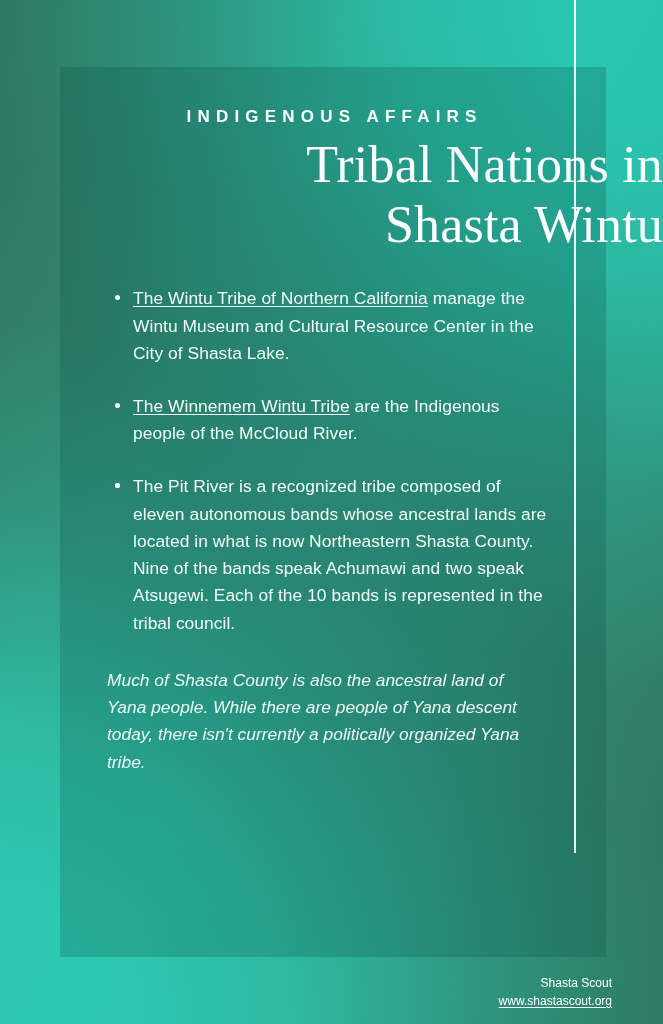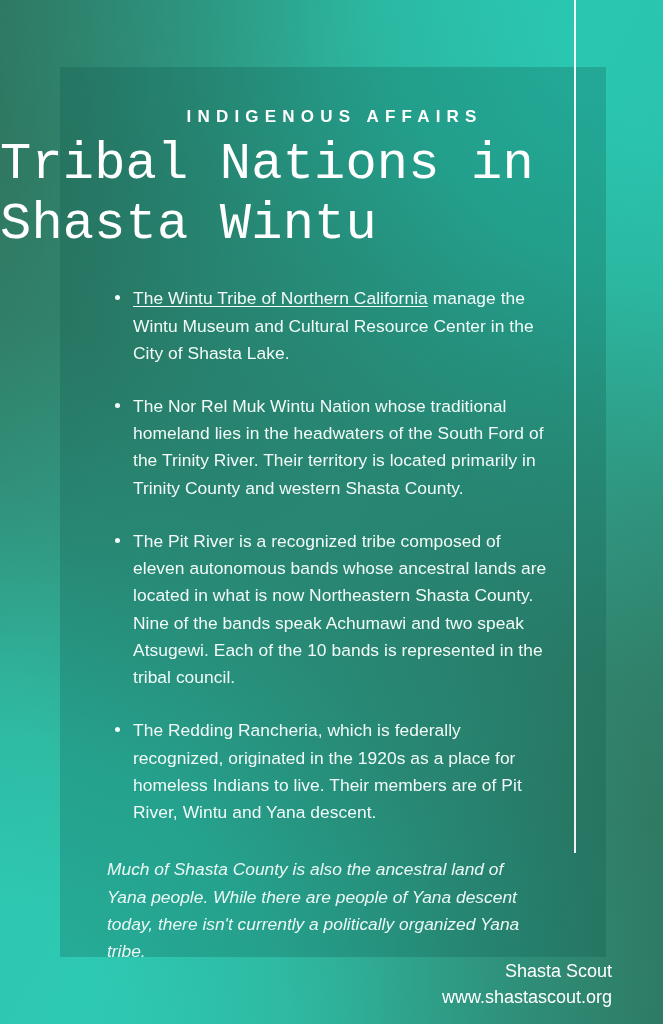--- a/index.html
+++ b/index.html
@@ -95,23 +95,23 @@
     color: #ffffff;
     font-size: 17px;
     font-weight: 700;
     letter-spacing: 6.2px;
     text-indent: 6.2px;
     line-height: 1.1;
   }
 
   .title {
     margin: 8px 0 8px 0;
-    text-align: left;
+    text-align: right;
     color: #ffffff;
-    font-family: Liberation Mono, monospace;
+    font-family: Liberation Serif, serif;
     font-weight: 400;
     font-size: 52px;
     line-height: 1.16;
     letter-spacing: 0.2px;
   }
 
   ul.bullets {
     list-style: none;
     margin: 30px 0 0 0;
     padding: 0;
@@ -156,26 +156,27 @@
   .footer {
     position: absolute;
     left: 0;
     right: 0;
     bottom: 14px;
     text-align: right;
     padding-right: 67px;
     color: #ffffff;
   }
   .footer .org {
-    font-size: 18px;
+    font-size: 12px;
     line-height: 1.45;
   }
   .footer .url {
-    font-size: 18px;
+    font-size: 12px;
     line-height: 1.45;
+    text-decoration: underline;
     text-underline-offset: 2px;
   }
 </style>
 </head>
 <body>
 
 <div id="poster">
 
   <div class="bg-base"></div>
   <div class="bg-tr"></div>
@@ -193,32 +194,32 @@
       <span>Tribal Nations in</span><br>
       <span>Shasta Wintu</span>
     </h1>
 
     <ul class="bullets">
 
       <li>
         <span class="dot"></span><a class="lnk">The Wintu Tribe of Northern California</a><span> manage the Wintu Museum and Cultural Resource Center in the City of Shasta Lake.</span>
       </li>
 
-
-      <li>
-        <span class="dot"></span><span>The Nor Rel Muk Wintu Nation whose traditional homeland lies in the headwaters of the South Ford of the Trinity River. Their territory is located primarily in Trinity County and western Shasta County.</span>
+      <li>
+        <span class="dot"></span><a class="lnk">The Winnemem Wintu Tribe</a><span> are the Indigenous people of the McCloud River.</span>
+      </li>
+
+      <li>
+        <span class="dot"></span>
       </li>
 
       <li>
         <span class="dot"></span><span>The Pit River is a recognized tribe composed of eleven autonomous bands whose ancestral lands are located in what is now Northeastern Shasta County. Nine of the bands speak Achumawi and two speak Atsugewi. Each of the 10 bands is represented in the tribal council.</span>
       </li>
 
-      <li>
-        <span class="dot"></span><span>The Redding Rancheria, which is federally recognized, originated in the 1920s as a place for homeless Indians to live. Their members are of Pit River, Wintu and Yana descent.</span>
-      </li>
 
     </ul>
 
     <p class="note">Much of Shasta County is also the ancestral land of Yana people. While there are people of Yana descent today, there isn't currently a politically organized Yana tribe.</p>
 
   </div>
 
   <div class="footer">
     <div class="org">Shasta Scout</div>
     <div class="url">www.shastascout.org</div>

